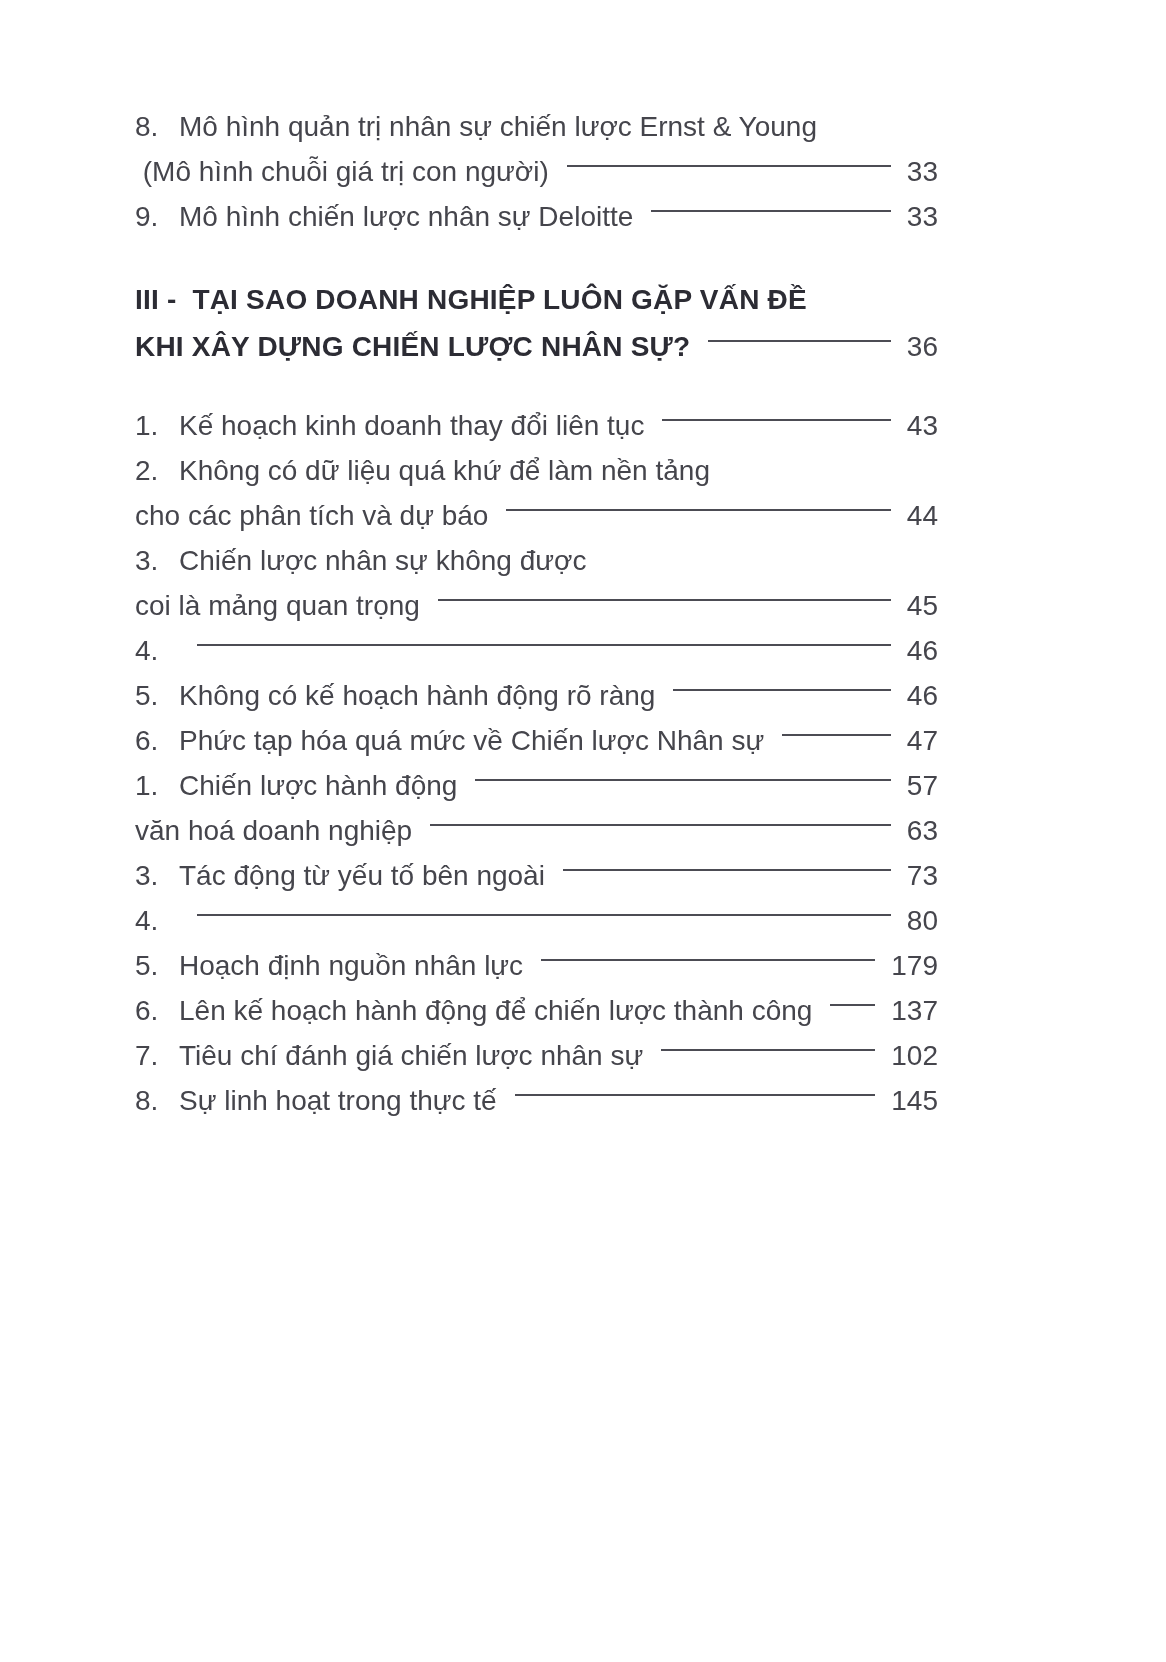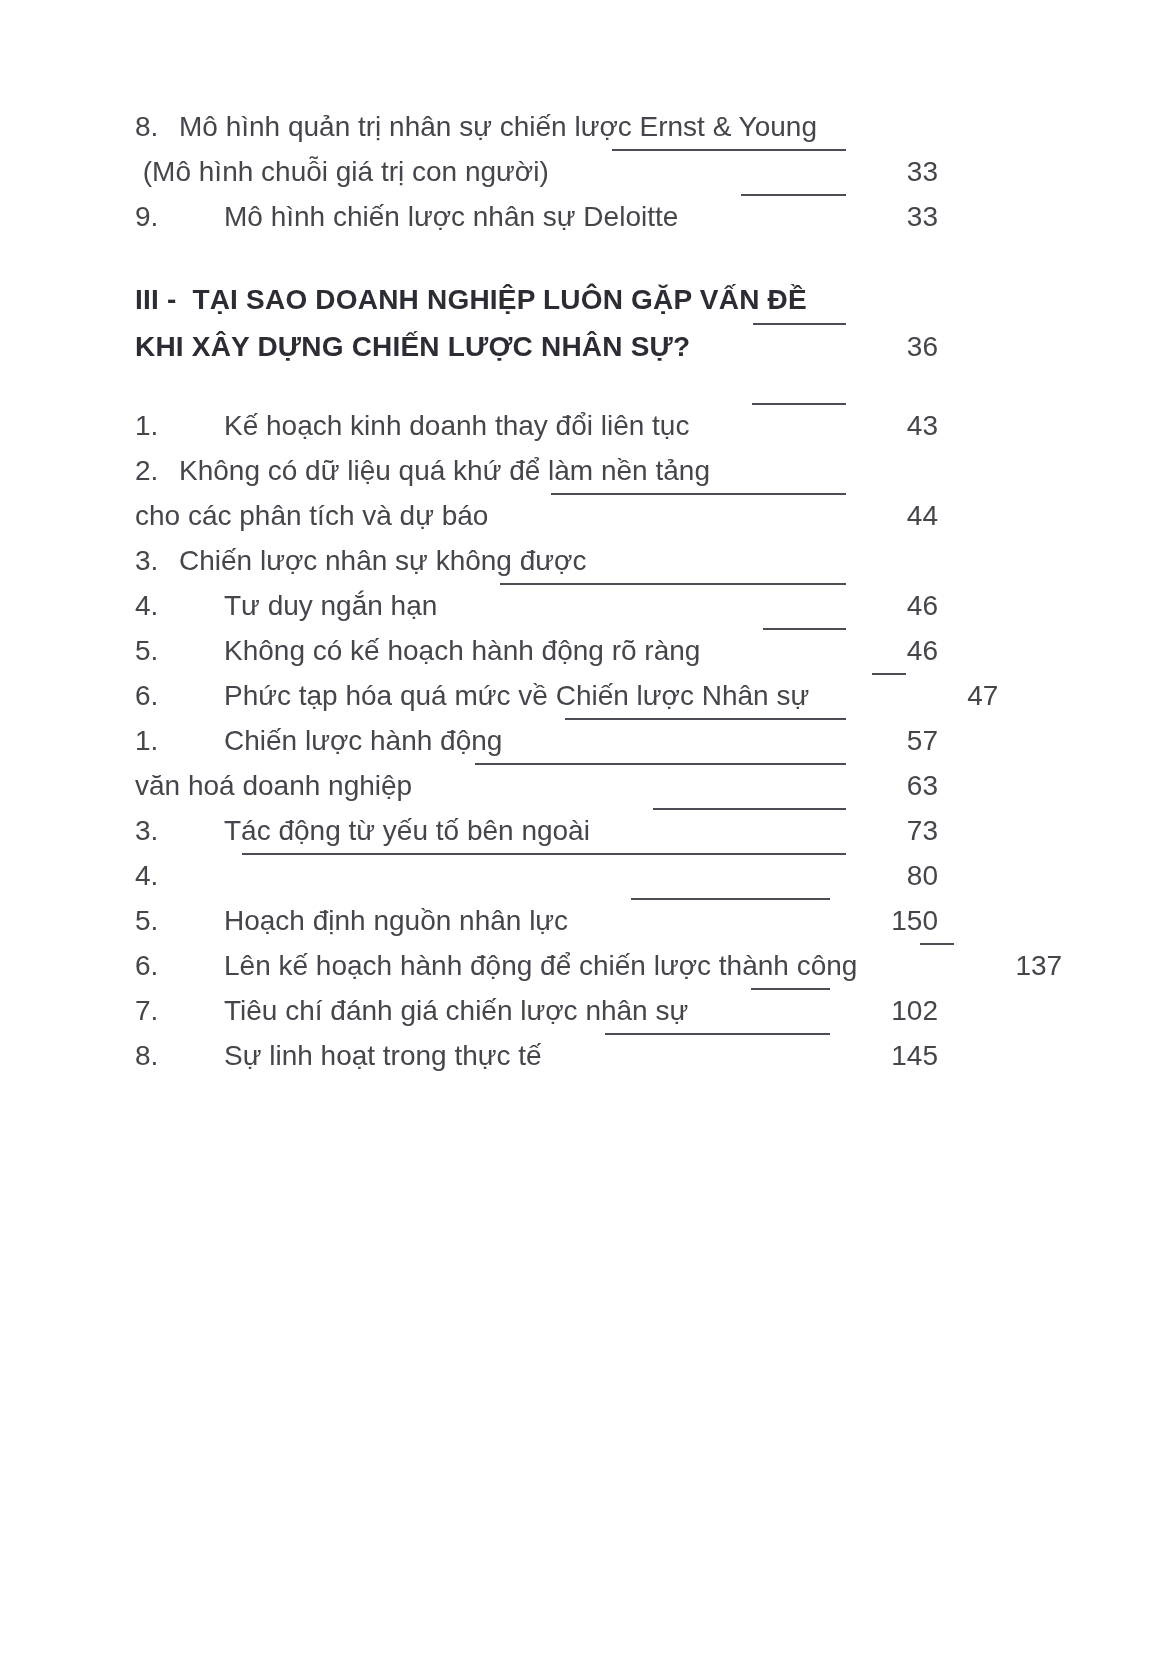--- a/index.html
+++ b/index.html
@@ -18,22 +18,21 @@
     padding: 104px 228px 0 135px;
   }
   .entry {
     font-size: 28px;
   }
   .entry .line {
     line-height: 45px;
   }
   .entry .line.last {
     display: flex;
-    align-items: flex-start;
-    gap: 45px;
+    align-items: center;
   }
   .line-text {
     white-space: pre;
     flex-shrink: 0;
   }
   .num {
     display: inline-block;
     min-width: 44px;
     white-space: pre;
   }
@@ -116,28 +115,32 @@
             <span class="line-text">cho các phân tích và dự báo</span>
             <span class="leader"></span>
             <span class="pagenum">44</span>
           </div>
         </div>
   </div>
 
   <div class="entry item">
     <div class="lines">
           <div class="line"><span class="num">3.</span><span class="line-text">Chiến lược nhân sự không được</span></div>
+          <div class="line last">
+            <span class="line-text">coi là mảng quan trọng</span>
+            <span class="leader"></span>
+            <span class="pagenum">45</span>
+          </div>
         </div>
   </div>
 
   <div class="entry item">
     <div class="lines">
           <div class="line last">
             <span class="num">4.</span>
-            <span class="line-text">Tư duy ngắn hạn</span>
             <span class="leader"></span>
             <span class="pagenum">46</span>
           </div>
         </div>
   </div>
 
   <div class="entry item">
     <div class="lines">
           <div class="line last">
             <span class="num">5.</span>
@@ -201,21 +204,21 @@
           </div>
         </div>
   </div>
 
   <div class="entry item">
     <div class="lines">
           <div class="line last">
             <span class="num">5.</span>
             <span class="line-text">Hoạch định nguồn nhân lực</span>
             <span class="leader"></span>
-            <span class="pagenum">150</span>
+            <span class="pagenum">179</span>
           </div>
         </div>
   </div>
 
   <div class="entry item">
     <div class="lines">
           <div class="line last">
             <span class="num">6.</span>
             <span class="line-text">Lên kế hoạch hành động để chiến lược thành công</span>
             <span class="leader"></span>

